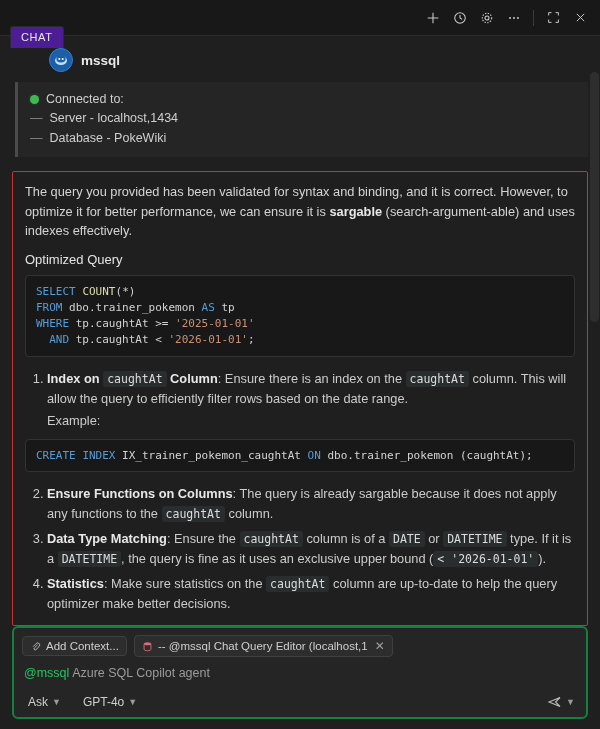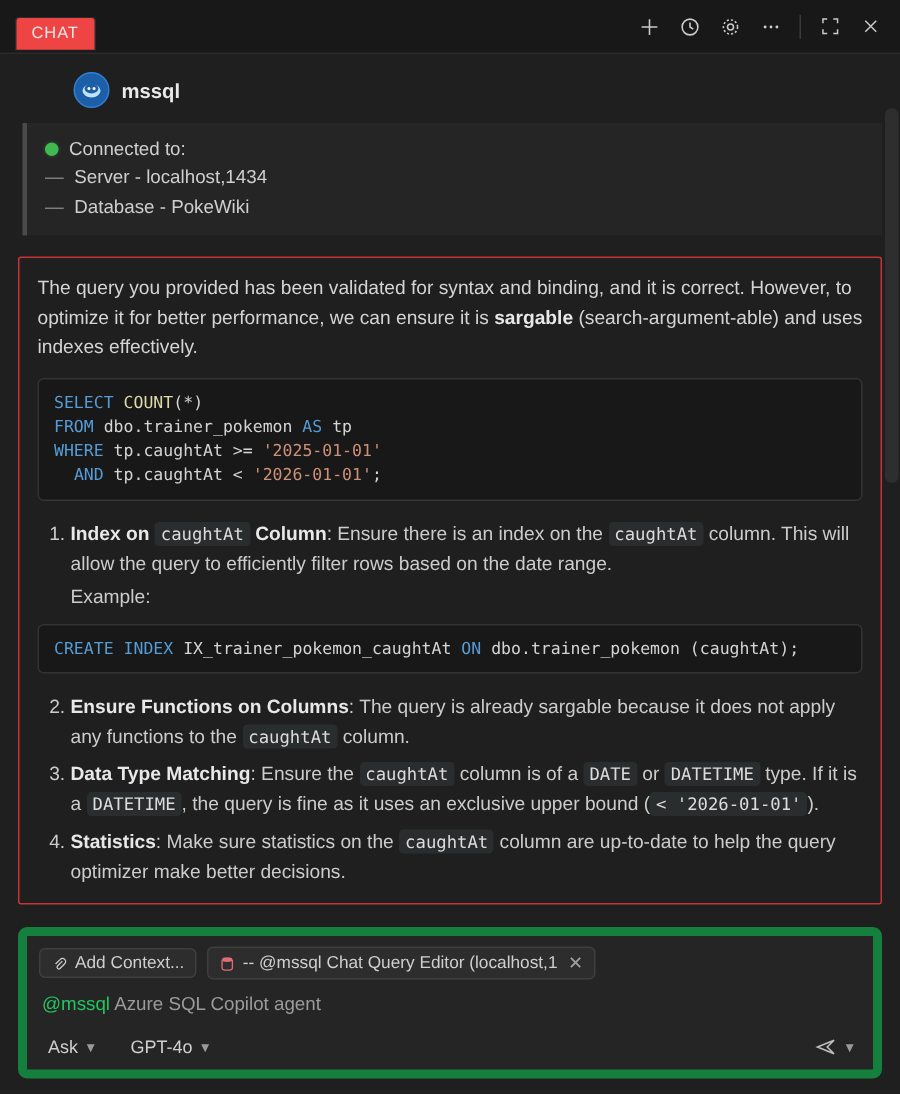--- a/index.html
+++ b/index.html
@@ -33,28 +33,28 @@
     align-items: center;
     border-bottom: 1px solid #2b2b2b;
     position: relative;
   }
   .tab {
     margin-left: 10px;
     padding: 4px 10px 5px 10px;
     font-size: 11px;
     letter-spacing: 0.6px;
     color: #e7e7e7;
-    background: #ef4444;
+    background: #4c1d95;
     border-top: 1px solid #2b2b2b;
     border-left: 1px solid #2b2b2b;
     border-right: 1px solid #2b2b2b;
     border-bottom: 1px solid #1f1f1f;
     border-radius: 3px 3px 0 0;
     position: relative;
-    top: 5px;
+    top: 20px;
   }
   .titlebar-actions {
     margin-left: auto;
     display: flex;
     align-items: center;
     gap: 5px;
     padding-right: 9px;
   }
   .tb-btn {
     width: 22px;
@@ -178,21 +178,21 @@
     line-height: 1.52;
   }
   ol.sugg > li { margin-bottom: 6px; }
   ol.sugg > li:last-child { margin-bottom: 0; }
   .bold { font-weight: bold; color: #e8e8e8; }
   .example-label { margin-top: 3px; }
   
   .composer {
     margin: 0 12px 10px 12px;
     background: #252526;
-    border: 6px solid #15803d;
+    border: 2px solid #15803d;
     border-radius: 6px;
     padding: 7px 8px 6px 8px;
   }
   .chips {
     display: flex;
     align-items: center;
     gap: 7px;
     margin-bottom: 7px;
     flex-wrap: wrap;
   }
@@ -322,20 +322,21 @@
         </div>
         <div class="conn-line">
           <span class="dash">—</span>
           <span>Database - PokeWiki</span>
         </div>
       </div>
 
       <div class="answer-block">
         <p><span>The query you provided has been validated for syntax and binding, and it is correct. However, to optimize it for better performance, we can ensure it is </span><span class="bold">sargable</span><span> (search-argument-able) and uses indexes effectively.</span></p>
 
+        <div class="sect-title">Optimized Query</div>
 
         <pre class="code"><span class="kw">SELECT</span> <span class="fn">COUNT</span>(<span class="op">*</span>)
 <span class="kw">FROM</span> dbo.trainer_pokemon <span class="kw">AS</span> tp
 <span class="kw">WHERE</span> tp.caughtAt &gt;= <span class="str">'2025-01-01'</span>
   <span class="kw">AND</span> tp.caughtAt &lt; <span class="str">'2026-01-01'</span>;</pre>
 
 
         <ol class="sugg">
           <li>
             <span class="bold">Index on </span><code class="inline">caughtAt</code><span class="bold"> Column</span><span>: Ensure there is an index on the </span><code class="inline">caughtAt</code><span> column. This will allow the query to efficiently filter rows based on the date range.</span>

